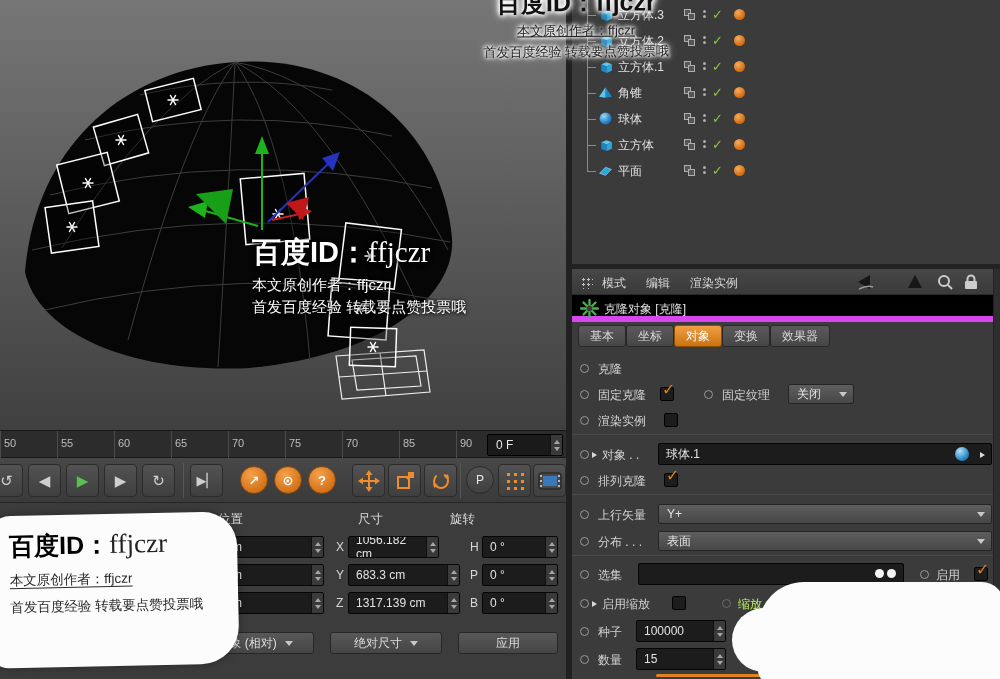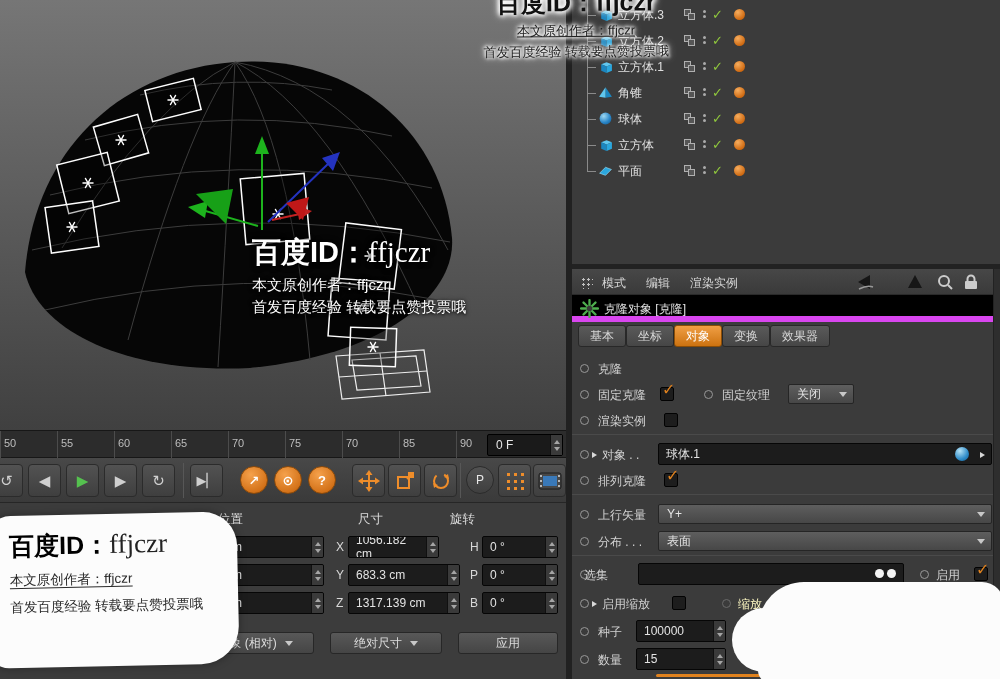--- a/index.html
+++ b/index.html
@@ -56,21 +56,21 @@
 .am-title{position:absolute;left:0;top:295px;width:428px;height:27px;background:#000000;border-bottom:6px solid #d946ef}
 .am-title .t{position:absolute;left:32px;top:6px;color:#e2e2e2}
 .cicon{position:absolute;left:8px;top:4px}
 .am-tabs{position:absolute;left:0;top:322px;width:428px;height:30px}
 .tab{position:absolute;top:3px;height:22px;border-radius:3px;background:linear-gradient(#5a5a5a,#464646);border:1px solid #282828;color:#d8d8d8;display:flex;align-items:center;justify-content:center;padding:0 11px}
 .tab.active{background:linear-gradient(#f09f45,#cc7210);border-color:#8a4d07;color:#fff}
 .arow{position:absolute;left:0;width:428px;height:24px}
 .kc{position:absolute;left:8px;top:7px;width:9px;height:9px;border:1.5px solid #989898;border-radius:50%}
 .kc.g2{border-color:#6a6a6a}
 .albl{position:absolute;top:4px;color:#d2d2d2}
-.gray{color:#fef9c3}
+.gray{color:#bef264}
 .dd{position:absolute;height:20px;top:1px;background:linear-gradient(#5e5e5e,#474747);border:1px solid #252525;border-radius:2px;color:#e4e4e4;display:flex;align-items:center;padding:0 18px 0 8px}
 .cbx{position:absolute;top:4px;width:14px;height:14px;background:#1d1d1d;border:1px solid #020202;border-radius:2px}
 .ock{position:absolute;left:1px;top:-6px;color:#e0821e;font-size:16px;font-weight:bold;line-height:1}
 .tri{width:0;height:0;border:4px solid transparent;border-left:6px solid #d8d8d8}
 .tri.sm{position:absolute;border-width:3px 0 3px 5px}
 .hdiv{position:absolute;left:0;width:428px;height:1px;background:#292929;border-bottom:1px solid #4a4a4a}
 .sphere-ic{position:absolute;right:22px;top:3px;width:14px;height:14px;border-radius:50%;background:radial-gradient(circle at 35% 28%,#b5e2f5,#2f8cc9 60%,#155a8c)}
 .wdot{position:absolute;top:5px;width:9px;height:9px;border-radius:50%;background:#f4f4f4}
 .oslider{position:absolute;height:3px;background:#e0821e;border-radius:2px}
 .vscroll{position:absolute;right:0;top:269px;width:7px;height:410px;background:#2e2e2e;border-left:1px solid #222}
@@ -623,21 +623,21 @@
       <div class="dd" style="left:86px;width:334px">
           <span>表面</span>
           <i class="ddaa"></i>
         </div>
     </div>
 
     <div class="hdiv" style="top:555px"></div>
 
     <div class="arow" style="top:563px">
       <span class="kc"></span>
-      <span class="albl" style="left:12px">选集</span>
+      <span class="albl" style="left:26px">选集</span>
       <div class="afield" style="left:66px;width:266px">
         <span class="wdot" style="right:19px"></span>
         <span class="wdot" style="right:7px"></span>
       </div>
       <span class="kc" style="left:348px"></span>
       <span class="albl" style="left:364px">启用</span>
       <span class="cbx" style="left:402px">
           <span class="ock">✓</span>
         </span>
     </div>

